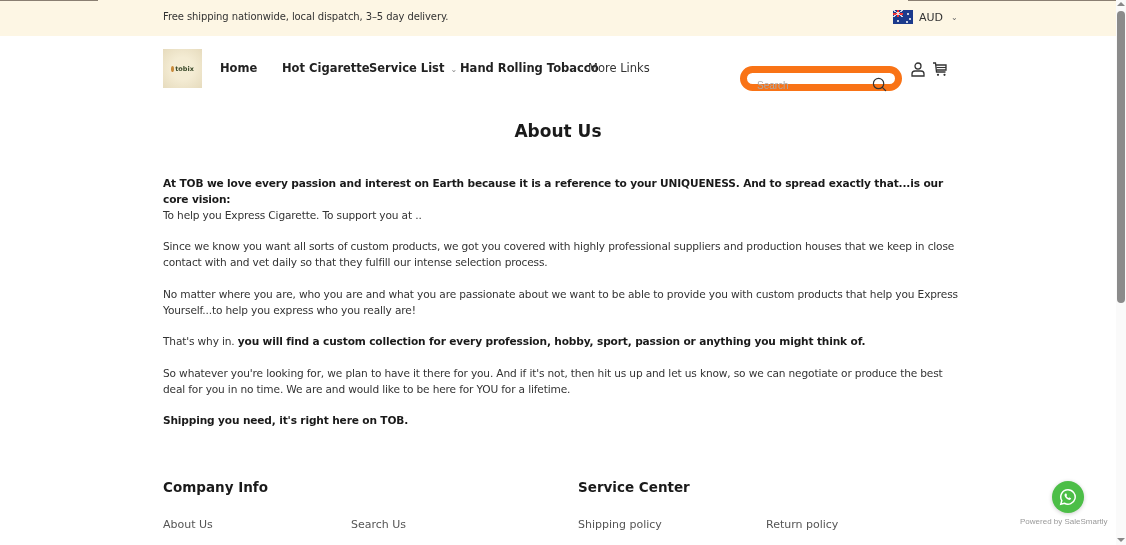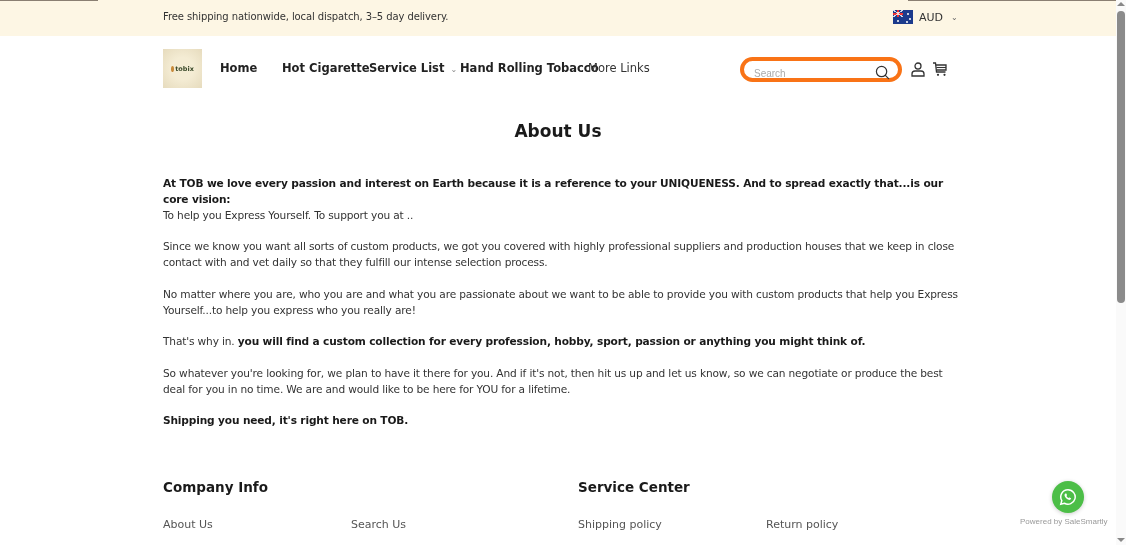--- a/index.html
+++ b/index.html
@@ -30,21 +30,21 @@
   
   .logo { position: absolute; left: 163px; top: 49px; width: 39px; height: 39px; background: radial-gradient(circle, #f4ecd4 40%, #e6dbbd 100%); display: flex; align-items: center; justify-content: center; }
   .logo-text { font-size: 6.5px; font-weight: bold; color: #3b4a2a; }
   .logo-leaf { display: inline-block; width: 3px; height: 6px; background: #c88a3a; border-radius: 50% 50% 40% 40%; margin-right: 1px; vertical-align: -1px; }
 
   .nav { position: absolute; top: 61px; left: 0; height: 16px; }
   .nav-item { position: absolute; top: 0; font-size: 11.5px; font-weight: bold; color: #222; white-space: nowrap; cursor: pointer; }
   .nav-item.light { font-weight: normal; color: #333; }
   .nav-chev { font-size: 8px; color: #888; margin-left: 6px; font-weight: normal; }
 
-  .search { position: absolute; left: 740px; top: 57px; width: 162px; height: 25px; border: 4px solid #f97316; border-radius: 13px; background: #fff; }
+  .search { position: absolute; left: 740px; top: 66px; width: 162px; height: 25px; border: 7px solid #f97316; border-radius: 13px; background: #fff; }
   .search input { position: absolute; left: 10px; top: 4px; width: 120px; height: 16px; border: none; outline: none; font-size: 10px; color: #999; background: transparent; font-family: "Liberation Sans", sans-serif; }
   .search input::placeholder { color: #aaa; }
   .search-icon { position: absolute; right: 8px; top: 4px; width: 15px; height: 15px; }
   .user-icon { position: absolute; left: 910px; top: 61px; width: 16px; height: 16px; }
   .cart-icon { position: absolute; left: 932px; top: 61px; width: 16px; height: 16px; }
 
   
   .page-title { position: absolute; left: 0; width: 1116px; top: 121px; text-align: center; font-size: 17px; font-weight: bold; color: #1a1a1a; }
   .para { position: absolute; left: 163px; width: 795px; font-size: 10.6px; line-height: 16px; color: #333; letter-spacing: -0.15px; }
   .para b { color: #1a1a1a; }
@@ -115,21 +115,21 @@
     <path d="M1 2 h2.5 l1 9 h9" fill="none" stroke="#333" stroke-width="1.3"></path>
     <path d="M4 4 h10 v5 h-9.3" fill="none" stroke="#333" stroke-width="1.3"></path>
     <line x1="4.4" y1="6.5" x2="14" y2="6.5" stroke="#333" stroke-width="1.1"></line>
     <circle cx="6" cy="13.8" r="1.1" fill="#333"></circle>
     <circle cx="12.5" cy="13.8" r="1.1" fill="#333"></circle>
   </svg>
 
   <h1 class="page-title">About Us</h1>
 
   <p class="para" style="top:175px;"><b>At TOB we love every passion and interest on Earth because it is a reference to your UNIQUENESS. And to spread exactly that...is our core vision:</b></p>
-  <p class="para" style="top:207px;">To help you Express Yourself. To support you at ..</p>
+  <p class="para" style="top:207px;">To help you Express Cigarette. To support you at ..</p>
   <p class="para" style="top:238px;">Since we know you want all sorts of custom products, we got you covered with highly professional suppliers and production houses that we keep in close contact with and vet daily so that they fulfill our intense selection process.</p>
   <p class="para" style="top:286px;">No matter where you are, who you are and what you are passionate about we want to be able to provide you with custom products that help you Express Yourself...to help you express who you really are!</p>
   <p class="para" style="top:333px;"><span>That's why in. </span><b>you will find a custom collection for every profession, hobby, sport, passion or anything you might think of.</b></p>
   <p class="para" style="top:365px;">So whatever you're looking for, we plan to have it there for you. And if it's not, then hit us up and let us know, so we can negotiate or produce the best deal for you in no time. We are and would like to be here for YOU for a lifetime.</p>
   <p class="para" style="top:412px;"><b>Shipping you need, it's right here on TOB.</b></p>
 
   <h3 class="footer-heading" style="left:163px;">Company Info</h3>
   <a class="footer-link" style="left:163px;">About Us</a>
   <a class="footer-link" style="left:351px;">Search Us</a>
 

